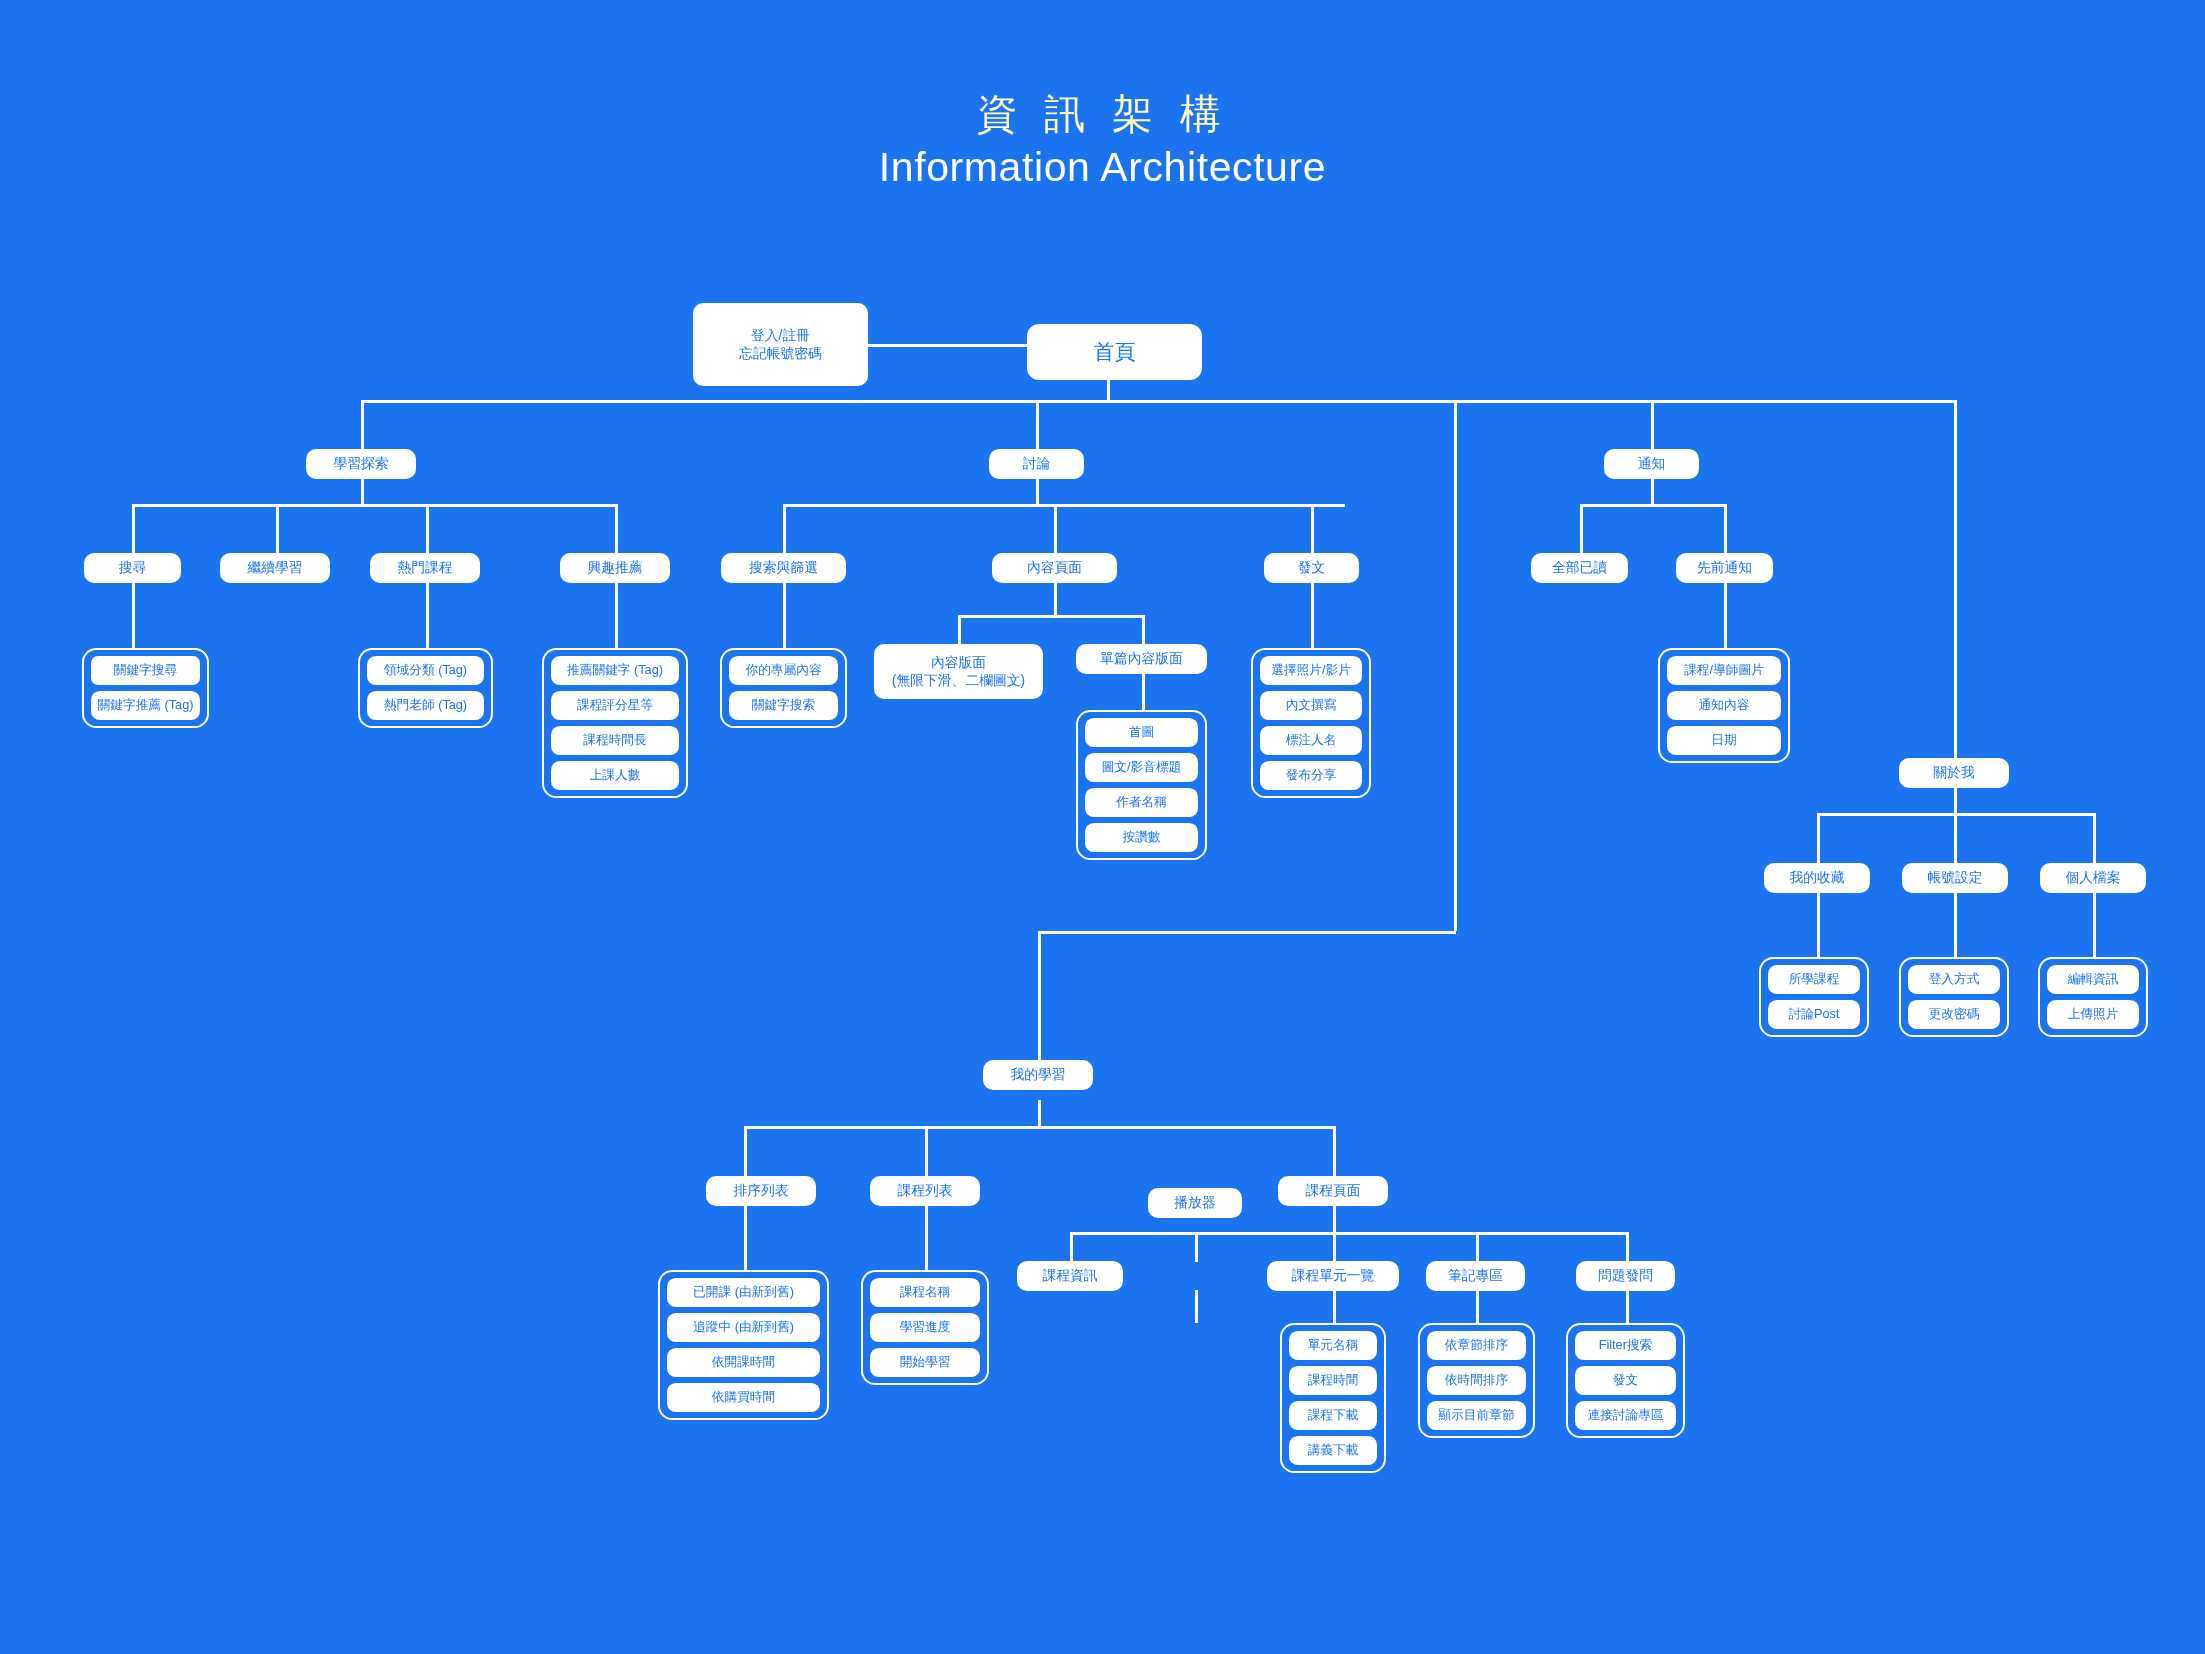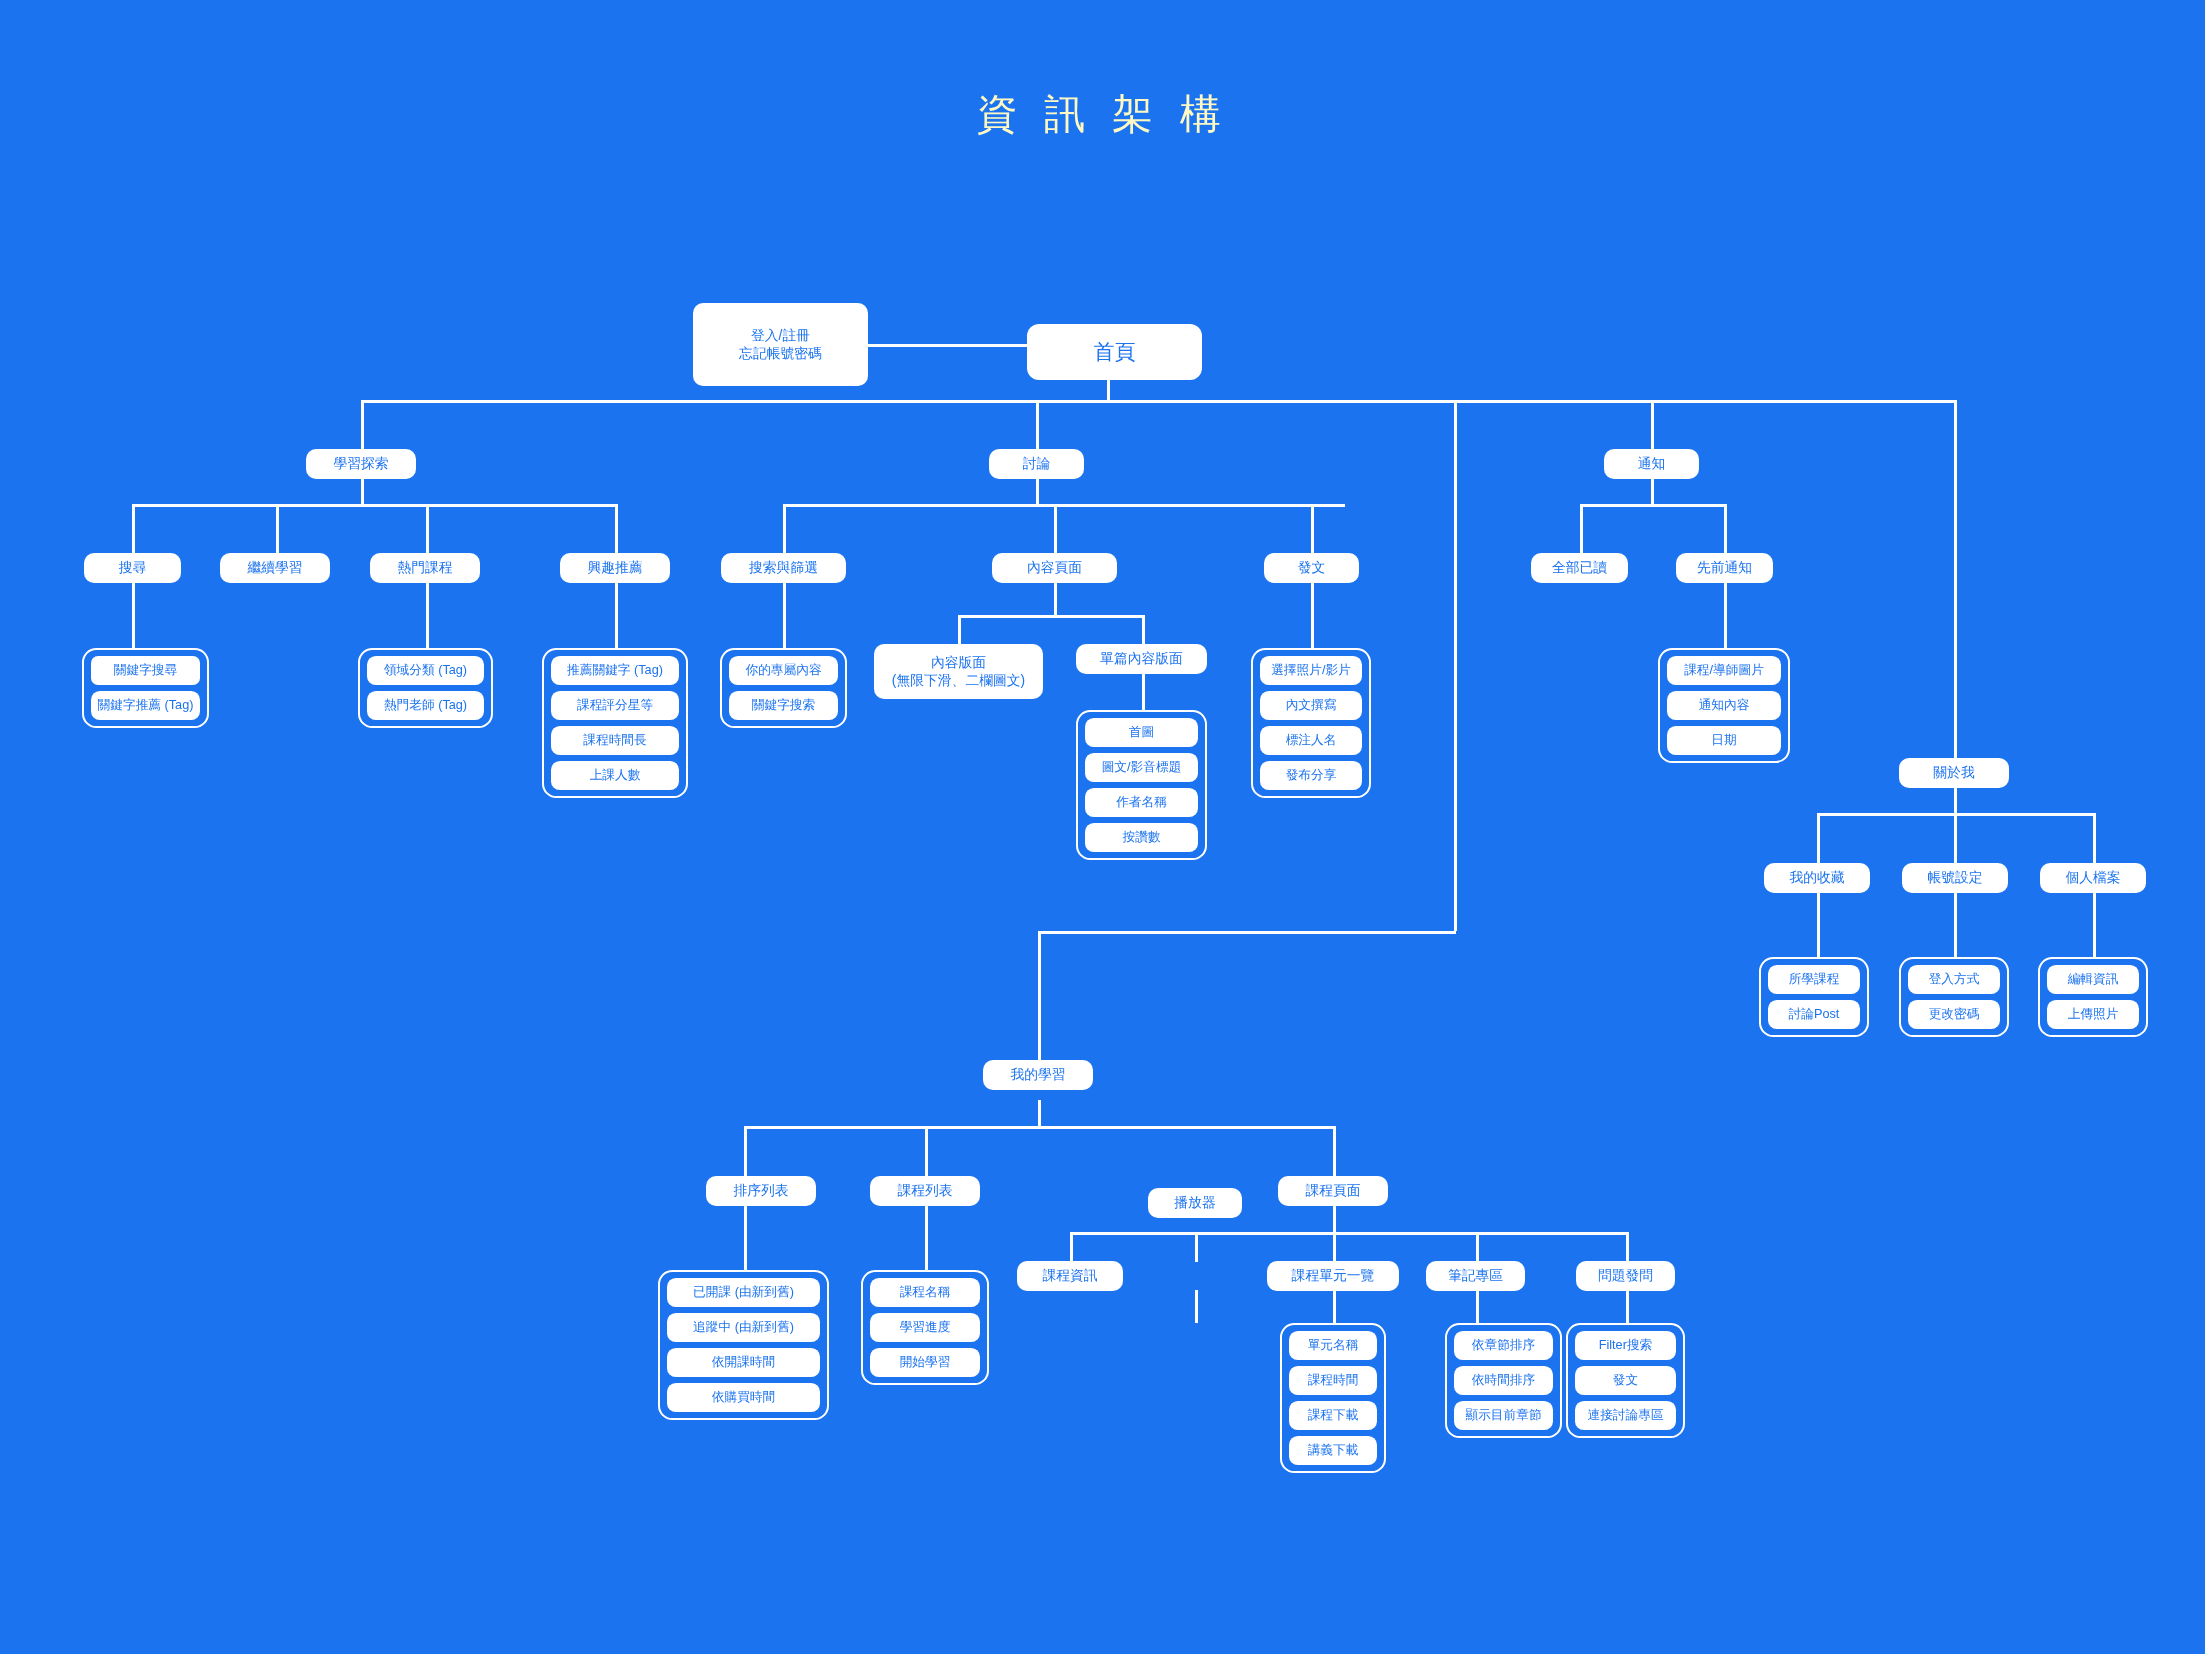--- a/index.html
+++ b/index.html
@@ -56,20 +56,21 @@
   }
   .grp .node{position:relative;left:auto;top:auto;width:100%;}
 </style>
 </head>
 <body>
 
 <div id="stage">
 
   <div class="title-wrap">
     <div class="title-zh">資 訊 架 構</div>
+    <div class="title-en">Information Architecture</div>
   </div>
 
   <div class="ln lnh" style="left:868px;top:344px;width:160px;"></div>
 
   <div class="ln lnv" style="left:1107px;top:367px;height:34px;"></div>
 
   <div class="ln lnh" style="left:361px;top:400px;width:1593px;"></div>
 
   <div class="ln lnv" style="left:361px;top:400px;height:50px;"></div>
   <div class="ln lnv" style="left:1036px;top:400px;height:50px;"></div>
@@ -257,21 +258,21 @@
     </div>
 
 
   <div class="grp" id="g-unitlist" style="left:1280px;top:1323px;width:106px;">
       <div class="node n-leaf" style="height: 29px;">單元名稱</div>
       <div class="node n-leaf" style="height: 29px;">課程時間</div>
       <div class="node n-leaf" style="height: 29px;">課程下載</div>
       <div class="node n-leaf" style="height: 29px;">講義下載</div>
     </div>
 
-  <div class="grp" id="g-notezone" style="left:1418px;top:1323px;width:117px;margin-left:27px;">
+  <div class="grp" id="g-notezone" style="left:1418px;top:1323px;width:117px;">
       <div class="node n-leaf" style="height: 29px;">依章節排序</div>
       <div class="node n-leaf" style="height: 29px;">依時間排序</div>
       <div class="node n-leaf" style="height: 29px;">顯示目前章節</div>
     </div>
 
   <div class="grp" id="g-qazone" style="left:1566px;top:1323px;width:119px;">
       <div class="node n-leaf" style="height: 29px;">Filter搜索</div>
       <div class="node n-leaf" style="height: 29px;">發文</div>
       <div class="node n-leaf" style="height: 29px;">連接討論專區</div>
     </div>

